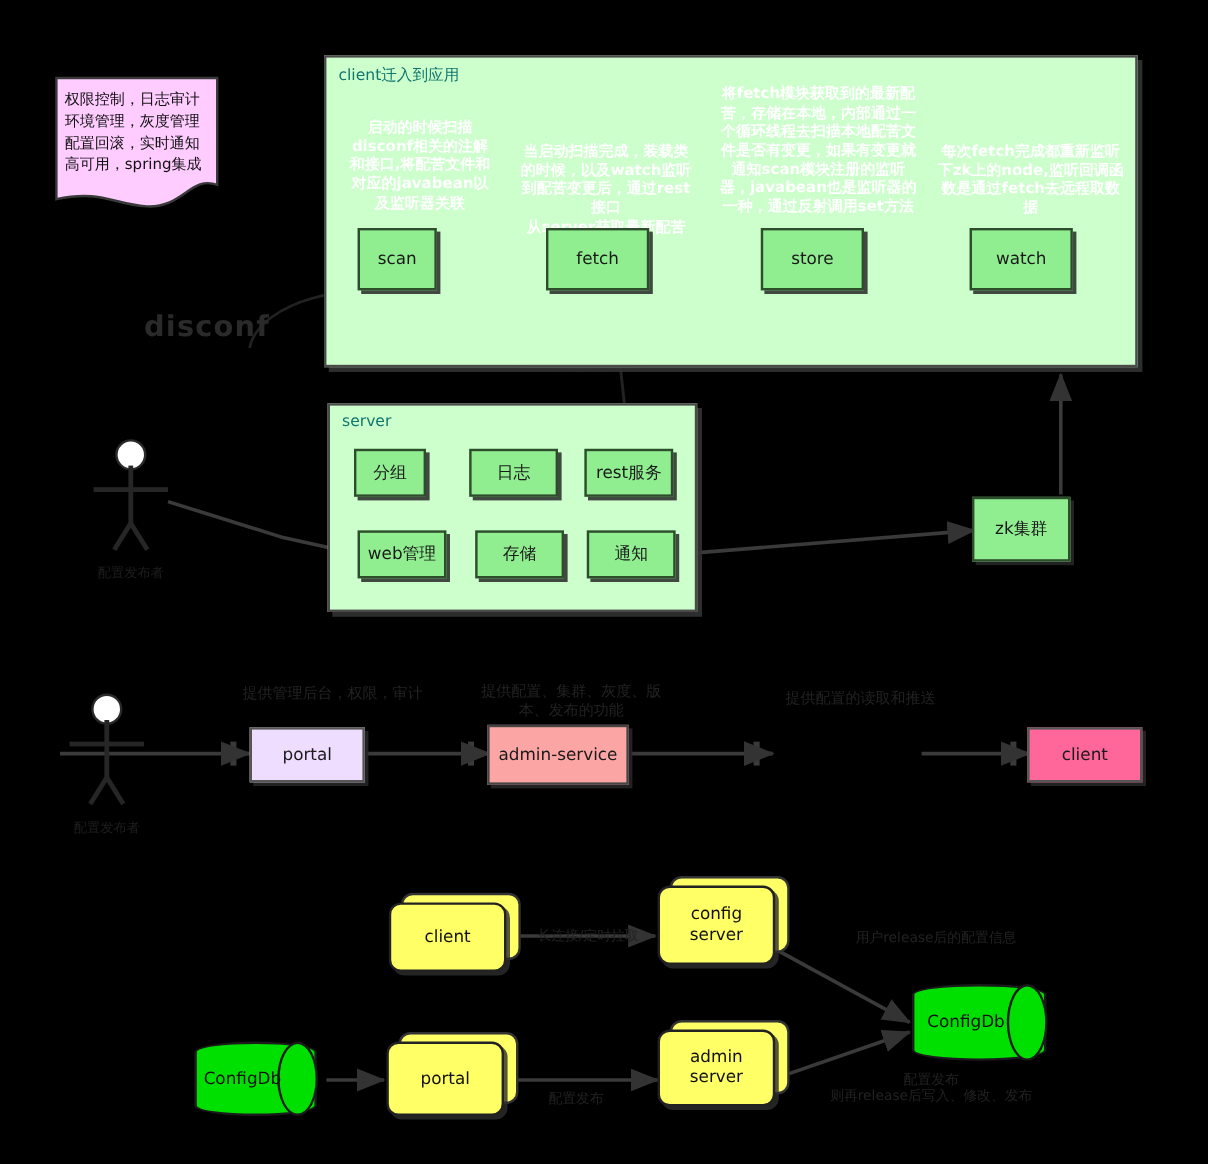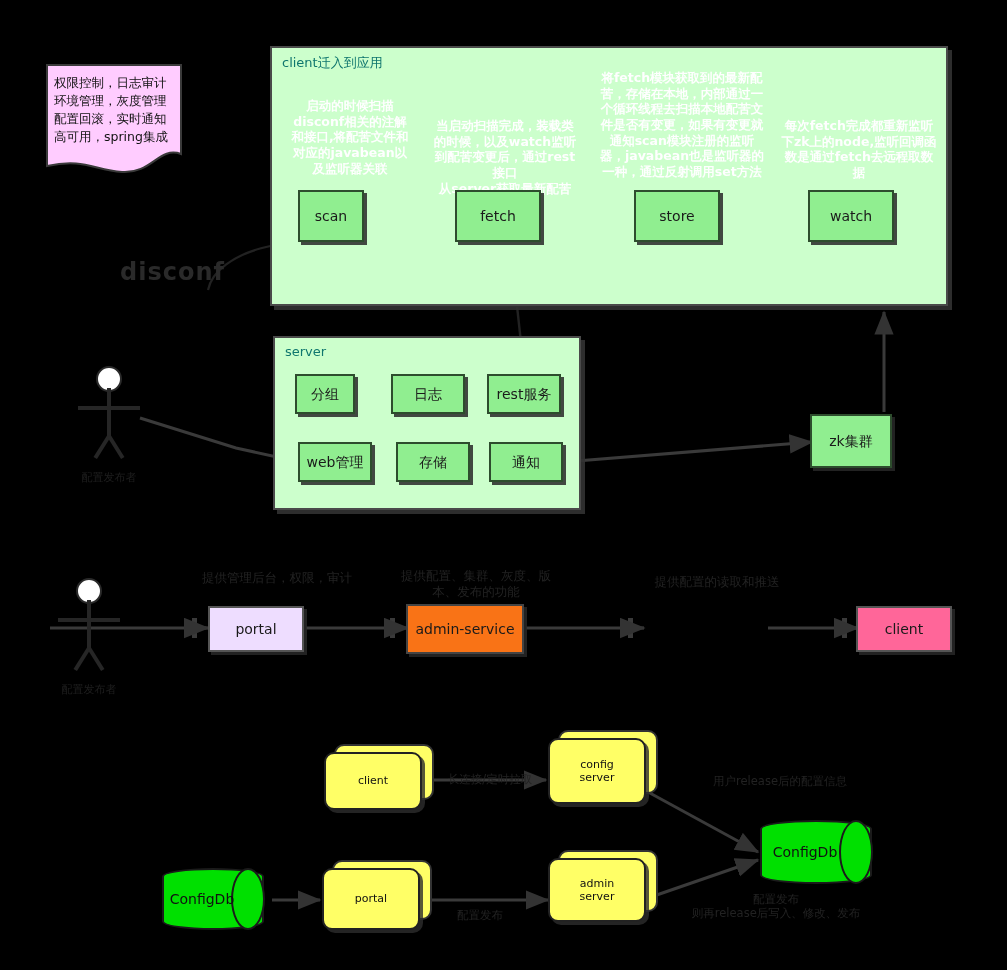--- a/index.html
+++ b/index.html
@@ -28,21 +28,21 @@
     text-align: center;
     border: 2px solid #333333;
     color: #1a1a1a;
     font-size: 14px;
     line-height: 1.15;
     box-shadow: 3px 3px 0 rgba(40,40,40,0.85);
   }
   .node-green  { background: #90ee90; border-color: #2d4d2d; }
   .node-panel  { background: #ccffcc; border: 2px solid #4a4a4a; box-shadow: 4px 4px 0 rgba(50,50,50,0.9); }
   .node-lavender { background: #eeddff; border: 2px solid #555; }
-  .node-periwinkle { background: #f97316; border: 2px solid #444; }
+  .node-periwinkle { background: #fca5a5; border: 2px solid #444; }
   .node-magenta { background: #ff66ff; border: 2px solid #555; }
   .node-hotpink { background: #ff6699; border: 2px solid #555; }
 
   .panel-title {
     position: absolute;
     top: 6px;
     left: 10px;
     font-size: 13px;
     color: #0f766e;
   }
@@ -121,21 +121,21 @@
     background: #ffff66;
     border: 2px solid #333;
     border-radius: 10px;
     box-sizing: border-box;
   }
   .stack .sh1 { left: 10px; top: -8px; right: -2px; bottom: 10px; }
   .stack .front {
     position: absolute; left: 0; top: 0; right: 10px; bottom: 0;
     background: #ffff66; border: 2px solid #222; border-radius: 10px;
     display: flex; align-items: center; justify-content: center;
-    text-align: center; font-size: 11px; color: #111; line-height: 1.2;
+    text-align: center; font-size: 14px; color: #111; line-height: 1.2;
     box-sizing: border-box;
     box-shadow: 3px 3px 0 rgba(45,45,45,0.8);
   }
 
   
   .watermark {
     position: absolute;
     font-size: 24px;
     font-weight: bold;
     color: #2a2a2a;

